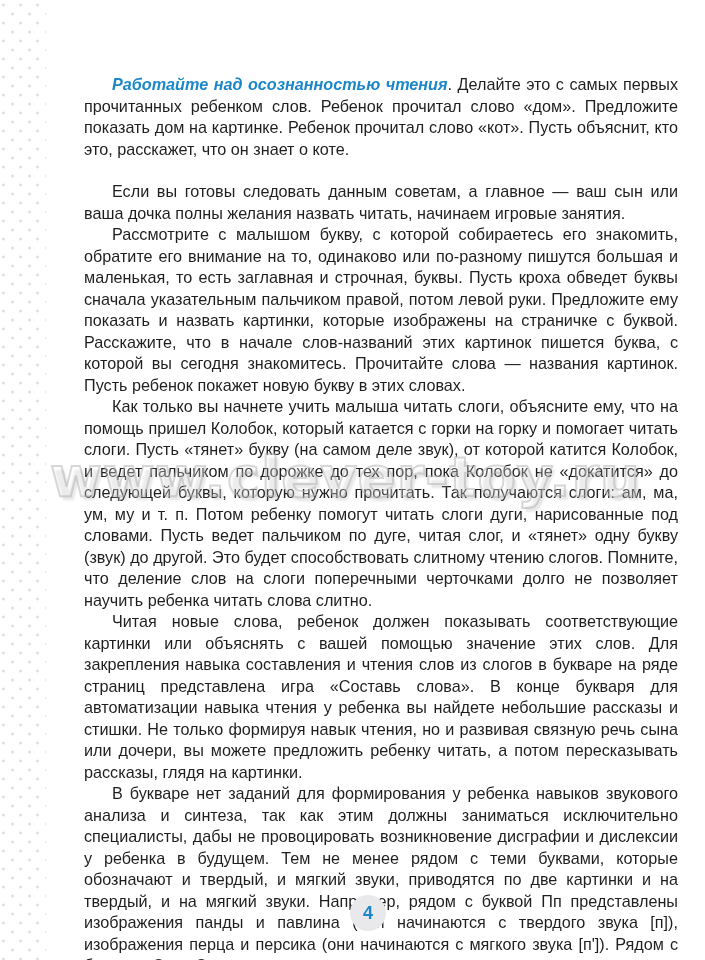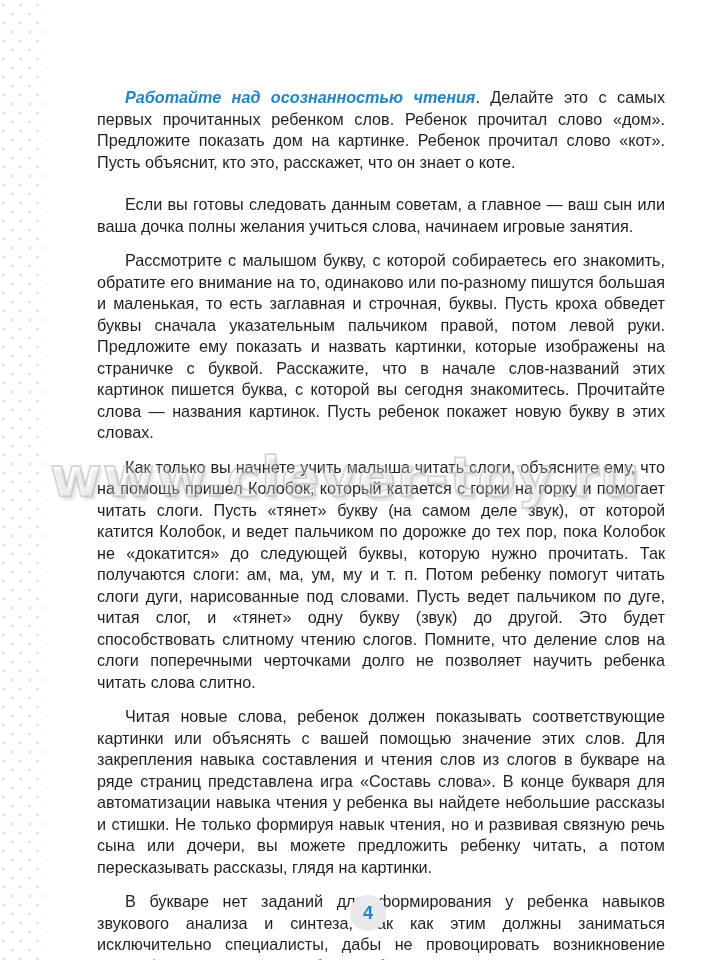--- a/index.html
+++ b/index.html
@@ -29,21 +29,21 @@
   .content {
     position: absolute;
     left: 84px;
     top: 74px;
     width: 594px;
     color: #1f1f1f;
     font-size: 16.2px;
     line-height: 21.5px;
   }
   .para {
-    margin: 13px;
+    margin: 0;
     text-align: justify;
     text-indent: 28px;
   }
   .first-para {
     margin-bottom: 21px;
   }
   .lead-phrase {
     color: #1b87c9;
     font-weight: bold;
     font-style: italic;
@@ -85,21 +85,21 @@
 </head>
 <body>
 
 <div class="dot-strip"></div>
 
 <div class="watermark">www.clever-toy.ru</div>
 
 <div class="content">
   <p class="para first-para"><span class="lead-phrase">Работайте над осознанностью чтения</span><span>. Делайте это с самых первых прочитанных ребенком слов. Ребенок прочитал слово «дом». Предложите показать дом на картинке. Ребенок прочитал слово «кот». Пусть объяснит, кто это, расскажет, что он знает о коте.</span></p>
 
-  <p class="para">Если вы готовы следовать данным советам, а главное — ваш сын или ваша дочка полны желания учиться слова, начинаем игровые занятия.</p>
+  <p class="para">Если вы готовы следовать данным советам, а главное — ваш сын или ваша дочка полны желания назвать читать, начинаем игровые занятия.</p>
   <p class="para">Рассмотрите с малышом букву, с которой собираетесь его знакомить, обратите его внимание на то, одинаково или по-разному пишутся большая и маленькая, то есть заглавная и строчная, буквы. Пусть кроха обведет буквы сначала указательным пальчиком правой, потом левой руки. Предложите ему показать и назвать картинки, которые изображены на страничке с буквой. Расскажите, что в начале слов-названий этих картинок пишется буква, с которой вы сегодня знакомитесь. Прочитайте слова — названия картинок. Пусть ребенок покажет новую букву в этих словах.</p>
   <p class="para">Как только вы начнете учить малыша читать слоги, объясните ему, что на помощь пришел Колобок, который катается с горки на горку и помогает читать слоги. Пусть «тянет» букву (на самом деле звук), от которой катится Колобок, и ведет пальчиком по дорожке до тех пор, пока Колобок не «докатится» до следующей буквы, которую нужно прочитать. Так получаются слоги: ам, ма, ум, му и т. п. Потом ребенку помогут читать слоги дуги, нарисованные под словами. Пусть ведет пальчиком по дуге, читая слог, и «тянет» одну букву (звук) до другой. Это будет способствовать слитному чтению слогов. Помните, что деление слов на слоги поперечными черточками долго не позволяет научить ребенка читать слова слитно.</p>
   <p class="para">Читая новые слова, ребенок должен показывать соответствующие картинки или объяснять с вашей помощью значение этих слов. Для закрепления навыка составления и чтения слов из слогов в букваре на ряде страниц представлена игра «Составь слова». В конце букваря для автоматизации навыка чтения у ребенка вы найдете небольшие рассказы и стишки. Не только формируя навык чтения, но и развивая связную речь сына или дочери, вы можете предложить ребенку читать, а потом пересказывать рассказы, глядя на картинки.</p>
   <p class="para">В букваре нет заданий для формирования у ребенка навыков звукового анализа и синтеза, так как этим должны заниматься исключительно специалисты, дабы не провоцировать возникновение дисграфии и дислексии у ребенка в будущем. Тем не менее рядом с теми буквами, которые обозначают и твердый, и мягкий звуки, приводятся по две картинки и на твердый, и на мягкий звуки. Например, рядом с буквой Пп представлены изображения панды и павлина (они начинаются с твердого звука [п]), изображения перца и персика (они начинаются с мягкого звука [п']). Рядом с буквами Оо и Ээ — картинки, названия которых начинаются с этих звуков в ударной позиции, чтобы ребенок четко слышал звуки, соответствующие изучаемой букве.</p>
 
 </div>
 
 <div class="page-num-circle">
   <span class="page-num">4</span>
 </div>

